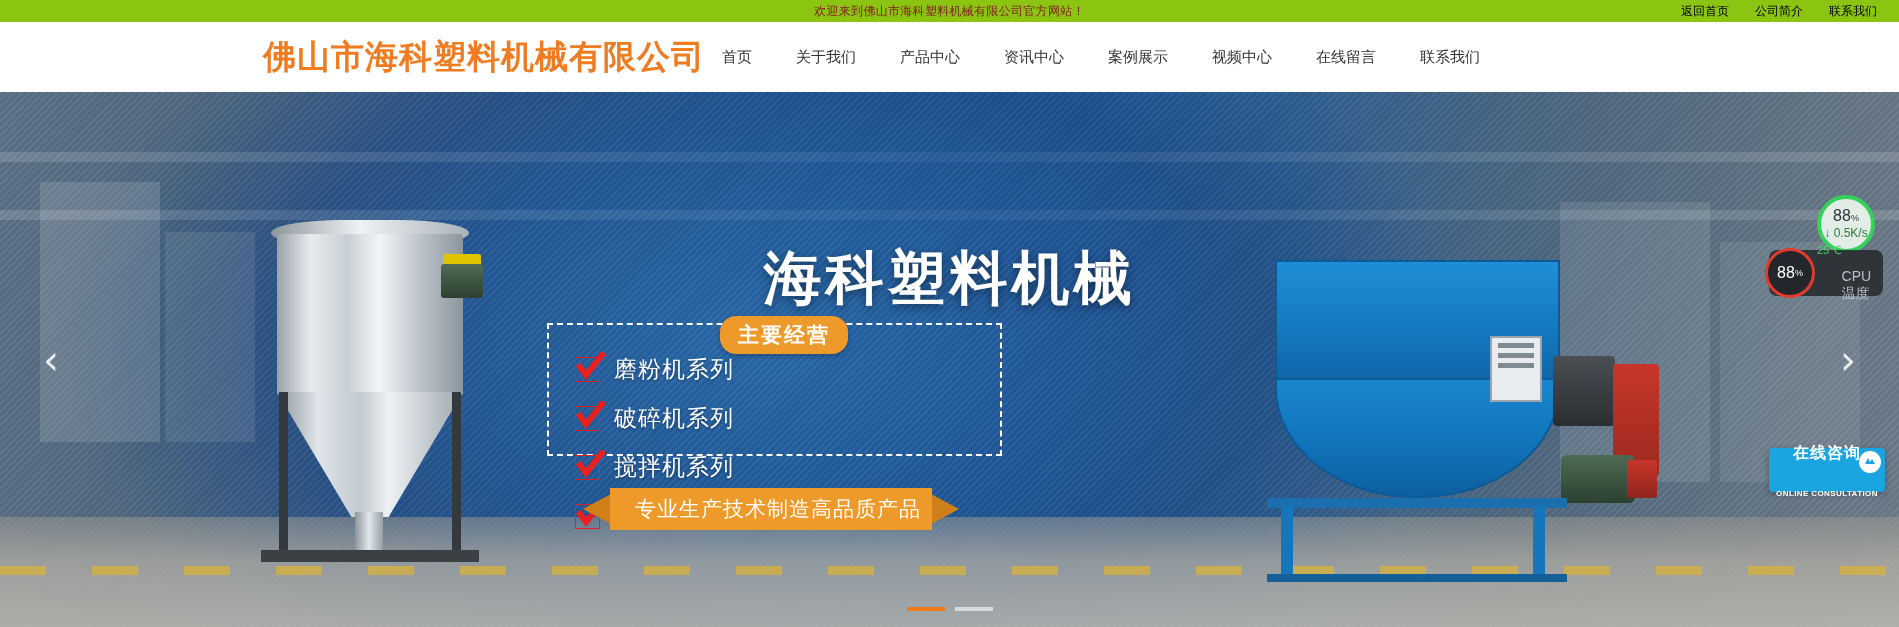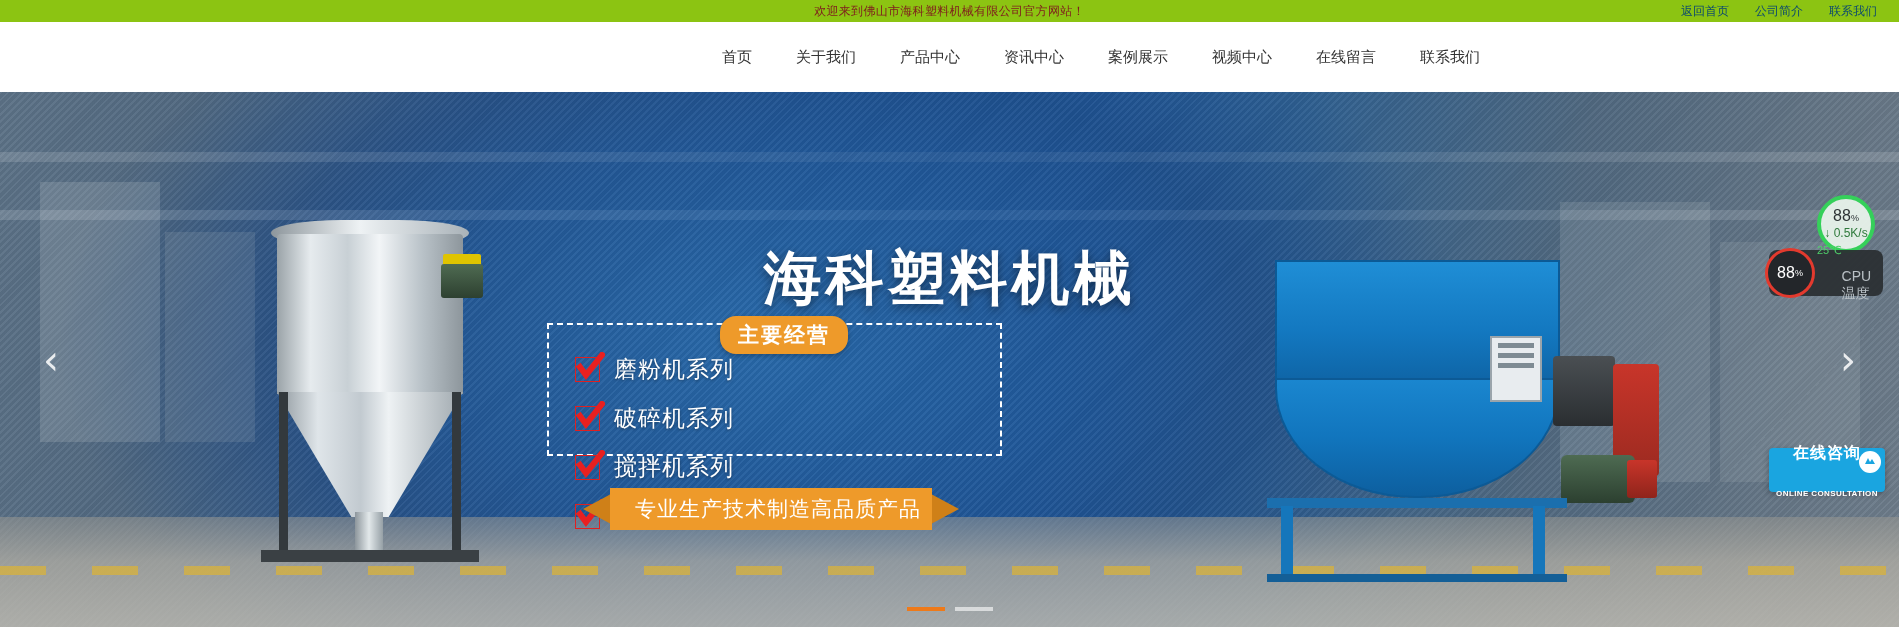--- a/index.html
+++ b/index.html
@@ -15,21 +15,21 @@
     display:flex; align-items:center; position:relative;
     color:#ffffff; font-size:12px;
   }
   .topbar-welcome{
     position:absolute; left:0; right:0; text-align:center;
     font-size:12px; letter-spacing:.3px; color:#7f1d1d;
   }
   .topbar-links{
     position:absolute; right:22px; display:flex; gap:26px; z-index:2;
   }
-  .topbar-links a{ color:#0c4a6e; text-decoration:none; font-size:12px; }
+  .topbar-links a{ color:#000000; text-decoration:none; font-size:12px; }
 
   
   .header{
     height:70px; background:#ffffff;
     display:flex; align-items:center; position:relative;
   }
   .logo{
     position:absolute; left:263px; top:50%; transform:translateY(-50%);
     color:#ef7c20; font-size:33px; font-weight:bold; letter-spacing:1px;
     white-space:nowrap;
@@ -268,20 +268,21 @@
 <div class="topbar">
   <div class="topbar-welcome">欢迎来到佛山市海科塑料机械有限公司官方网站！</div>
   <div class="topbar-links">
     <a href="#">返回首页</a>
     <a href="#">公司简介</a>
     <a href="#">联系我们</a>
   </div>
 </div>
 
 <div class="header">
+  <div class="logo">佛山市海科塑料机械有限公司</div>
   <nav class="nav">
     <a href="#" class="active">首页</a>
     <a href="#">关于我们</a>
     <a href="#">产品中心</a>
     <a href="#">资讯中心</a>
     <a href="#">案例展示</a>
     <a href="#">视频中心</a>
     <a href="#">在线留言</a>
     <a href="#">联系我们</a>
   </nav>

